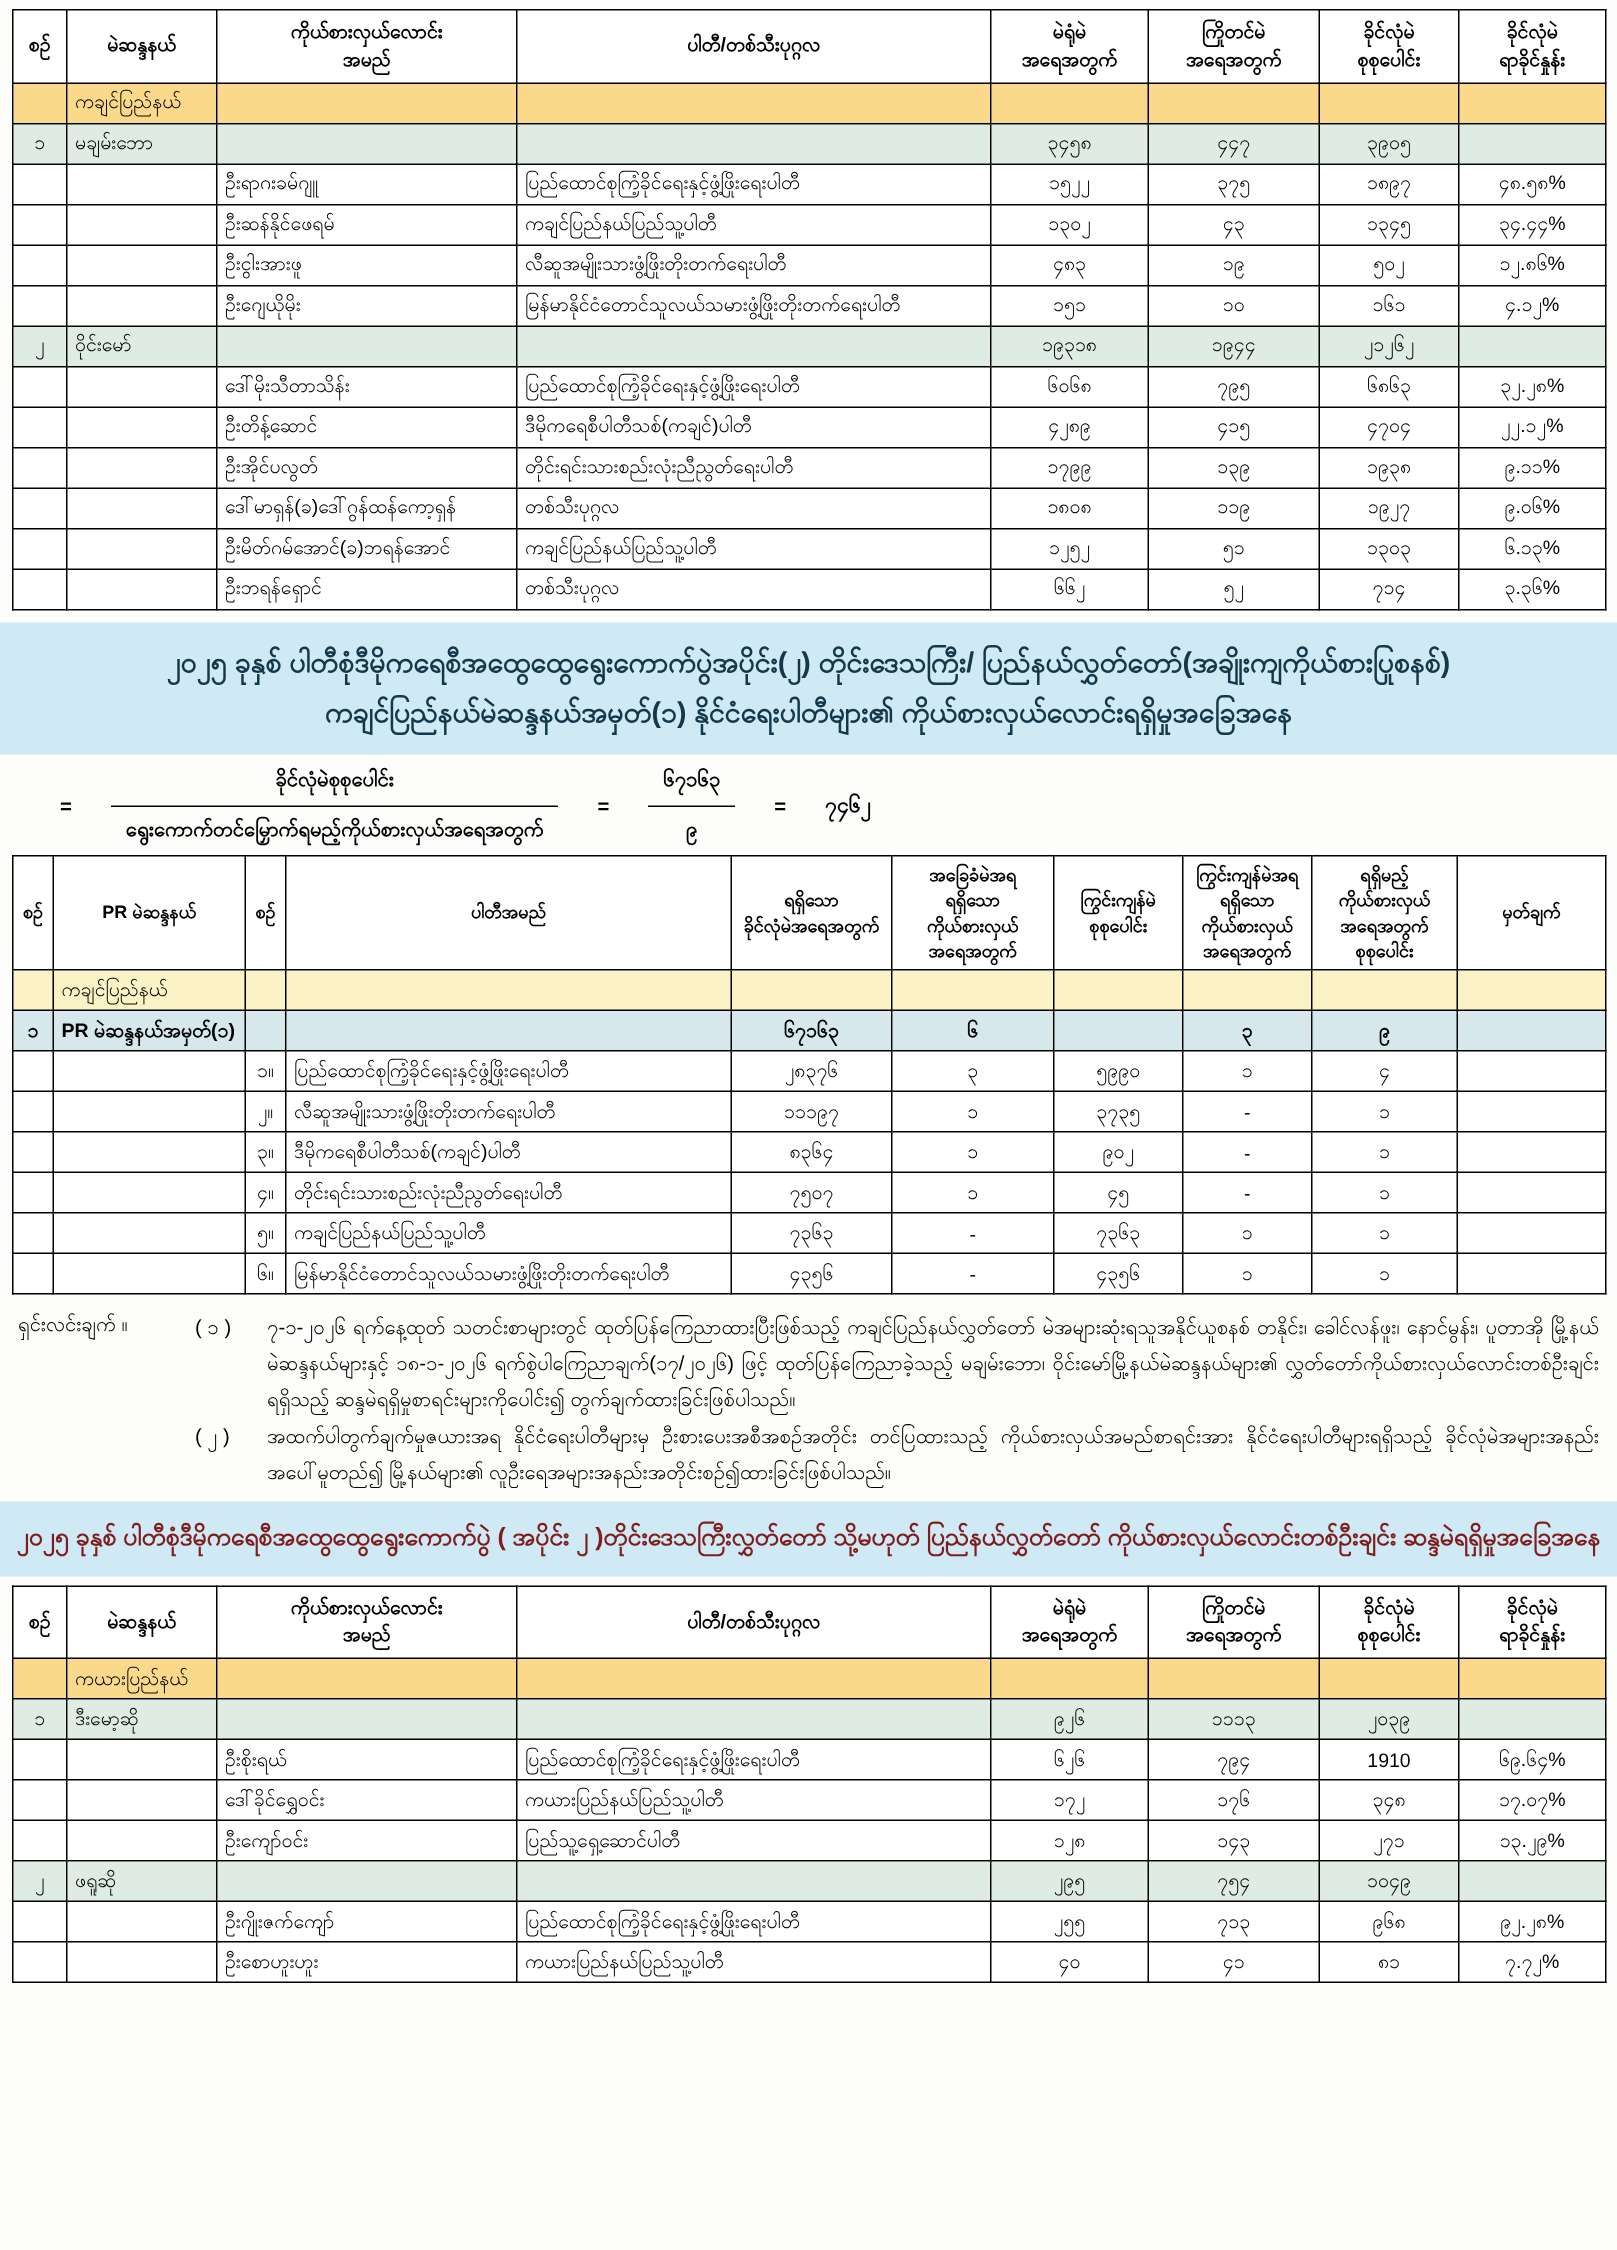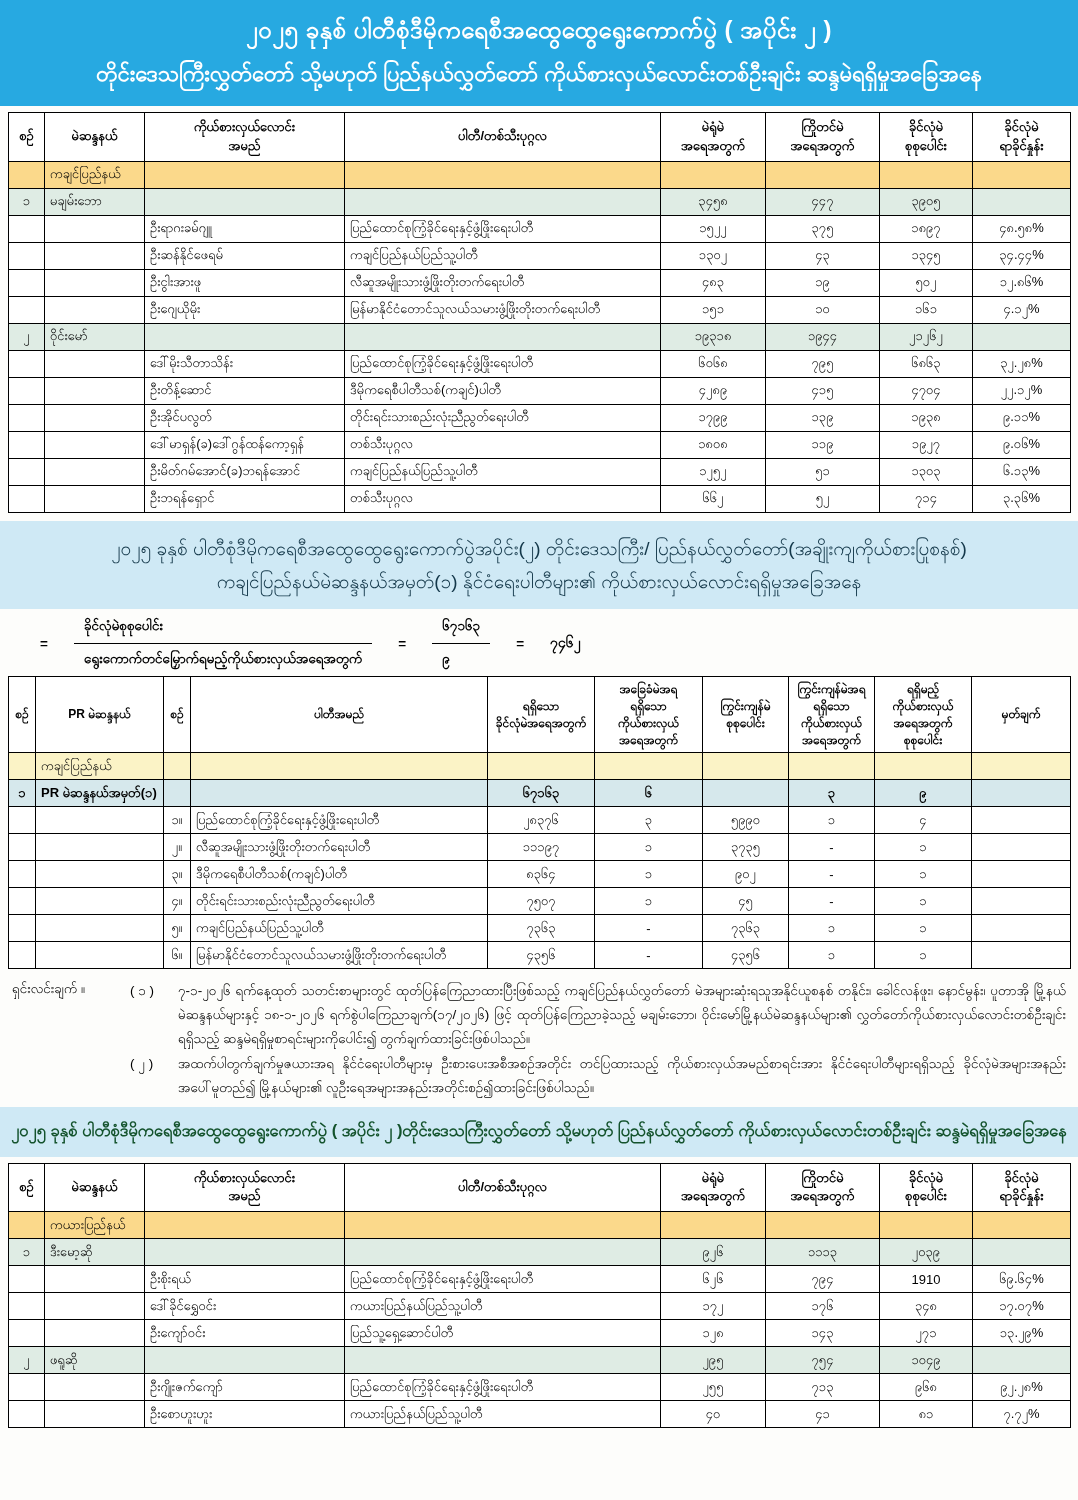--- a/index.html
+++ b/index.html
@@ -7,23 +7,23 @@
   body{font-family:"Liberation Sans",sans-serif;color:#000}
   .page{position:relative;width:1078px;height:1500px;overflow:hidden;background:#fdfdfb}
 
   
   .band-main{height:106px;background:#27a9e1;color:#fff;display:flex;flex-direction:column;
     justify-content:center;align-items:center;gap:9px;font-weight:bold;text-align:center}
   .band-main .l1{font-size:24px;letter-spacing:.5px}
   .band-main .l2{font-size:22px}
 
   
-  .band-sub{background:#cfe9f5;color:#14384a;text-align:center;font-weight:normal;
+  .band-sub{background:#cfe9f5;color:#14384a;text-align:center;font-weight:bold;
     margin-top:8px;padding:11px 20px;font-size:19px;line-height:1.75}
-  .band-sub3{background:#cfe9f5;color:#14532d;text-align:center;font-weight:bold;
+  .band-sub3{background:#cfe9f5;color:#7f1d1d;text-align:center;font-weight:bold;
     margin-top:5px;padding:13px 6px;font-size:16.5px}
 
   
   table{border-collapse:collapse;table-layout:fixed;width:1062px;margin:6px 8px 0}
   th,td{border:1px solid #000;overflow:hidden}
   th{font-size:13px;font-weight:bold;text-align:center;vertical-align:middle;
      white-space:pre-line;padding:5px 3px;line-height:1.45;background:#fff}
   td{font-size:13px;padding:1px 5px;white-space:nowrap;background:#fff;vertical-align:middle}
 
   .vote-table tbody td{height:27px}
@@ -39,42 +39,38 @@
   .pr-table td:nth-child(1),.pr-table td:nth-child(3),
   .pr-table td:nth-child(5),.pr-table td:nth-child(6),.pr-table td:nth-child(7),
   .pr-table td:nth-child(8),.pr-table td:nth-child(9){text-align:center}
   .pr-table tr.state td{background:#fbf3c6}
   .pr-table tr.summary td{background:#d6e8ec;font-weight:bold}
 
   
   .formula{display:flex;align-items:center;margin:8px 14px 2px;font-size:13.5px;font-weight:bold}
   .f-left{width:212px;line-height:2.0}
   .f-eq{padding:0 26px}
-  .f-frac{text-align:left}
+  .f-frac{text-align:center}
   .f-num{padding:0 10px 6px;border-bottom:1.5px solid #000}
   .f-den{padding:6px 10px 0}
   .f-result{font-size:14px}
 
   
   .notes{display:flex;margin:10px 12px 0;font-size:13.5px}
   .notes-label{width:118px;flex:none;padding-top:1px}
   .notes-items{flex:1}
   .note{display:flex;line-height:1.75;margin-bottom:2px}
   .note .marker{width:48px;flex:none}
   .note .text{flex:1;text-align:justify}
 </style>
 </head>
 <body>
 
 <div class="page">
 
-  <header class="band-main">
-    <div class="l1">၂၀၂၅ ခုနှစ် ပါတီစုံဒီမိုကရေစီအထွေထွေရွေးကောက်ပွဲ ( အပိုင်း ၂ )</div>
-    <div class="l2">တိုင်းဒေသကြီးလွှတ်တော် သို့မဟုတ် ပြည်နယ်လွှတ်တော် ကိုယ်စားလှယ်လောင်းတစ်ဦးချင်း ဆန္ဒမဲရရှိမှုအခြေအနေ</div>
-  </header>
 
   <table class="vote-table">
       <colgroup>
         <col style="width: 36px;">
         <col style="width: 100px;">
         <col style="width: 200px;">
         <col style="width: 316px;">
         <col style="width: 105px;">
         <col style="width: 114px;">
         <col style="width: 93px;">

